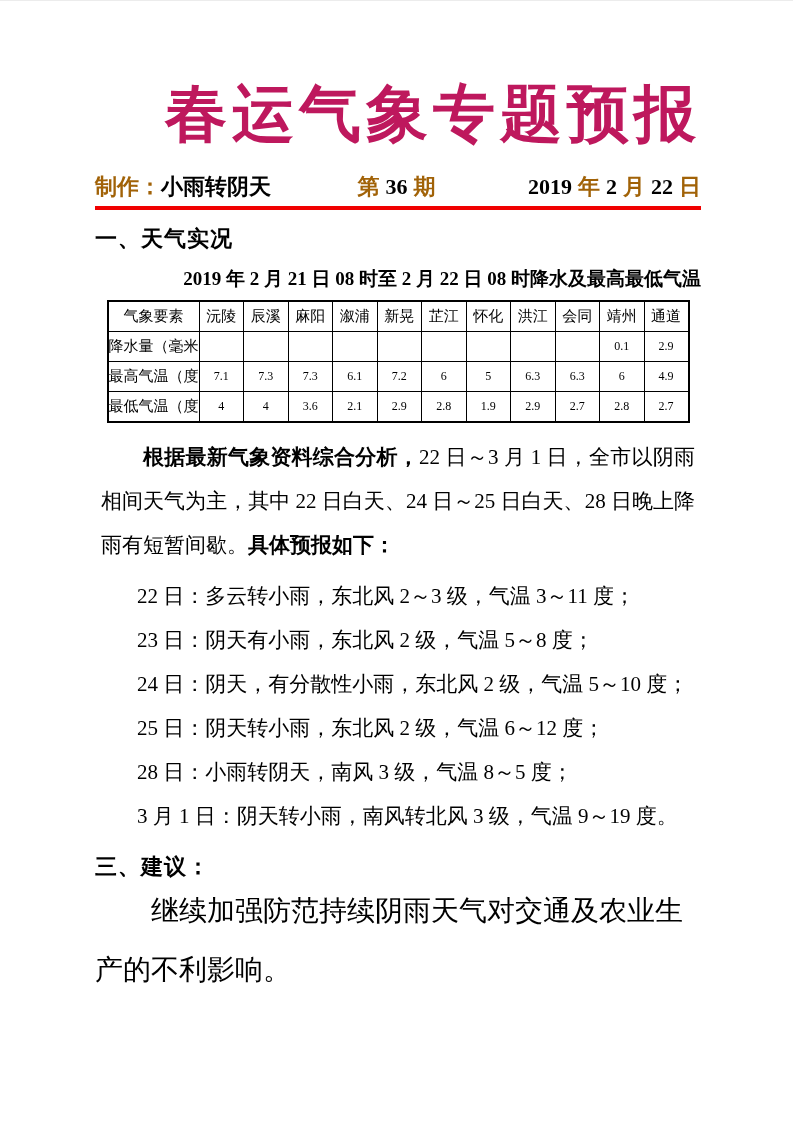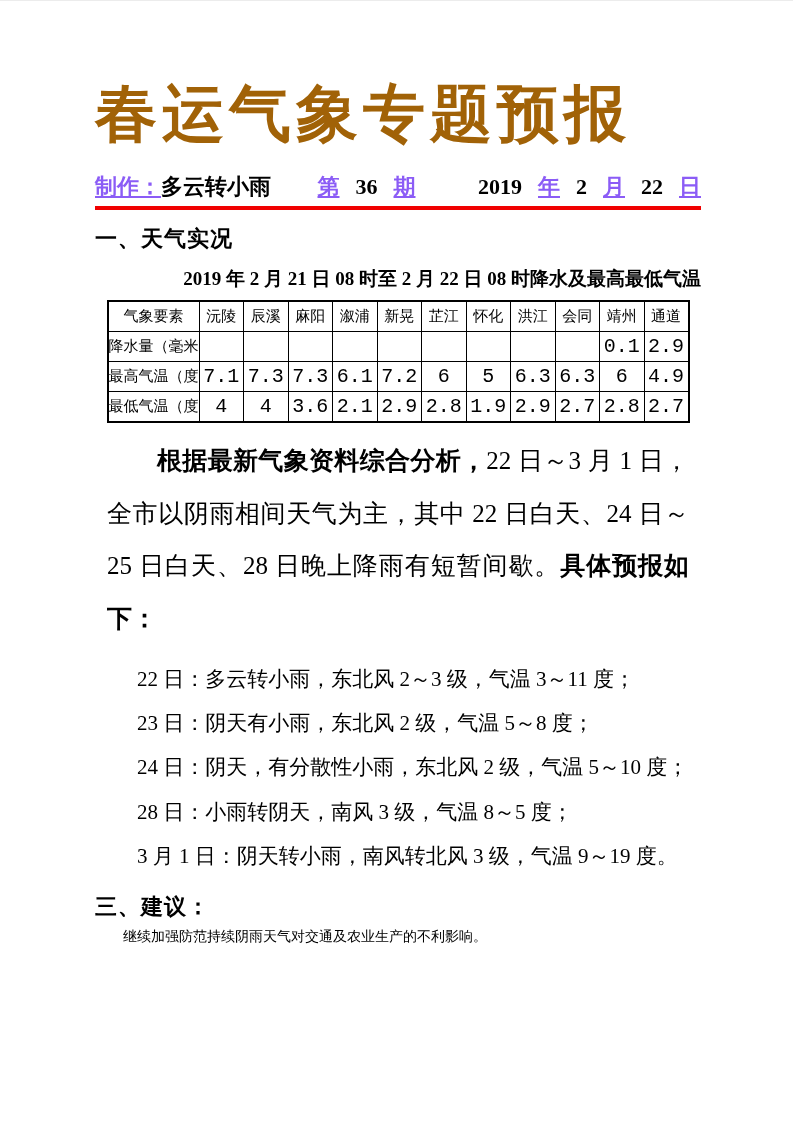--- a/index.html
+++ b/index.html
@@ -4,75 +4,75 @@
 <style>
   html,body { margin:0; padding:0; background:#fff; }
   .page {
     width:793px; height:1122px; position:relative; background:#ffffff;
     font-family:"Liberation Serif","DejaVu Serif",serif; color:#000;
     overflow:hidden; box-sizing:border-box; border-top:1px solid #ececec;
   }
   .content { padding:0 92px 0 95px; }
 
   .main-title {
-    margin-top:78px; text-align:left; color:#a16207;
+    margin-top:78px; text-align:right; color:#be185d;
     font-size:62px; font-weight:600; letter-spacing:5px; line-height:1.15;
     white-space:nowrap;
   }
 
   .meta-row {
     display:flex; justify-content:space-between; align-items:baseline;
     margin-top:22px; font-size:22px; font-weight:bold; white-space:nowrap;
   }
-  .red { color:#8b5cf6;text-decoration:underline; }
-  .meta-issue .num, .meta-date .num { color:#000; margin:0 16px; font-family:"Liberation Serif",serif; }
+  .red { color:#a16207; }
+  .meta-issue .num, .meta-date .num { color:#000; margin:0 6px; font-family:"Liberation Serif",serif; }
   .red-rule { border:none; border-top:4px solid #f00000; margin:4px 0 0 0; }
 
   .sec-heading {
     font-size:22px; font-weight:bold; letter-spacing:1px; margin-top:14px;
   }
 
   .table-title {
     text-align:right; font-weight:bold; font-size:19px; margin-top:12px;
     white-space:nowrap;
   }
 
   table.weather {
     border-collapse:collapse; margin:8px auto 0 auto; table-layout:fixed;
     width:583px;
   }
   table.weather td, table.weather th {
     border:1px solid #000; height:29px; text-align:center; vertical-align:middle;
-    font-weight:normal; font-size:15px; padding:0; overflow:hidden; white-space:nowrap;font-family:Liberation Mono, monospace;
+    font-weight:normal; font-size:15px; padding:0; overflow:hidden; white-space:nowrap;
   }
   table.weather { border:2px solid #000; }
   table.weather .label-col { width:90px; font-size:15px; }
-  table.weather .val { font-size:20px; }
+  table.weather .val { font-size:12px; }
 
   .para {
-    font-size:25px; line-height:2.1; text-align:justify; margin:12px;
+    font-size:21px; line-height:2.1; text-align:justify; margin:6px;
   }
   .intro { margin-top:12px; text-indent:2em; }
   .b { font-weight:bold; }
   .forecast-item { font-size:21px; line-height:2.1; text-indent:2em; white-space:nowrap; }
 
   .sec3-heading { }
-  .advice { text-indent:2em; font-size:14px; line-height:2.1; }
+  .advice { text-indent:2em; font-size:28px; line-height:2.1; }
 </style>
 </head>
 <body>
 
 <div class="page">
   <div class="content">
 
     <div class="main-title">春运气象专题预报</div>
 
     <div class="meta-row">
       <div class="meta-producer">
-        <span class="red">制作：</span><span>多云转小雨</span>
+        <span class="red">制作：</span><span>小雨转阴天</span>
       </div>
       <div class="meta-issue">
         <span class="red">第</span><span class="num">36</span><span class="red">期</span>
       </div>
       <div class="meta-date">
         <span class="num">2019</span><span class="red">年</span><span class="num">2</span><span class="red">月</span><span class="num">22</span><span class="red">日</span>
       </div>
     </div>
 
     <hr class="red-rule">
@@ -141,20 +141,21 @@
       </tr>
     </tbody>
       </table>
 
 
     <p class="para intro"><span class="b">根据最新气象资料综合分析，</span><span>22 日～3 月 1 日，全市以阴雨相间天气为主，其中 22 日白天、24 日～25 日白天、28 日晚上降雨有短暂间歇。</span><span class="b">具体预报如下：</span></p>
 
     <div class="forecast-item">22 日：多云转小雨，东北风 2～3 级，气温 3～11 度；</div>
     <div class="forecast-item">23 日：阴天有小雨，东北风 2 级，气温 5～8 度；</div>
     <div class="forecast-item">24 日：阴天，有分散性小雨，东北风 2 级，气温 5～10 度；</div>
+    <div class="forecast-item">25 日：阴天转小雨，东北风 2 级，气温 6～12 度；</div>
     <div class="forecast-item">28 日：小雨转阴天，南风 3 级，气温 8～5 度；</div>
     <div class="forecast-item">3 月 1 日：阴天转小雨，南风转北风 3 级，气温 9～19 度。</div>
 
     <div class="sec-heading sec3-heading">三、建议：</div>
     <div class="advice">继续加强防范持续阴雨天气对交通及农业生产的不利影响。</div>
 
   </div>
 </div>
 
 </body></html>

